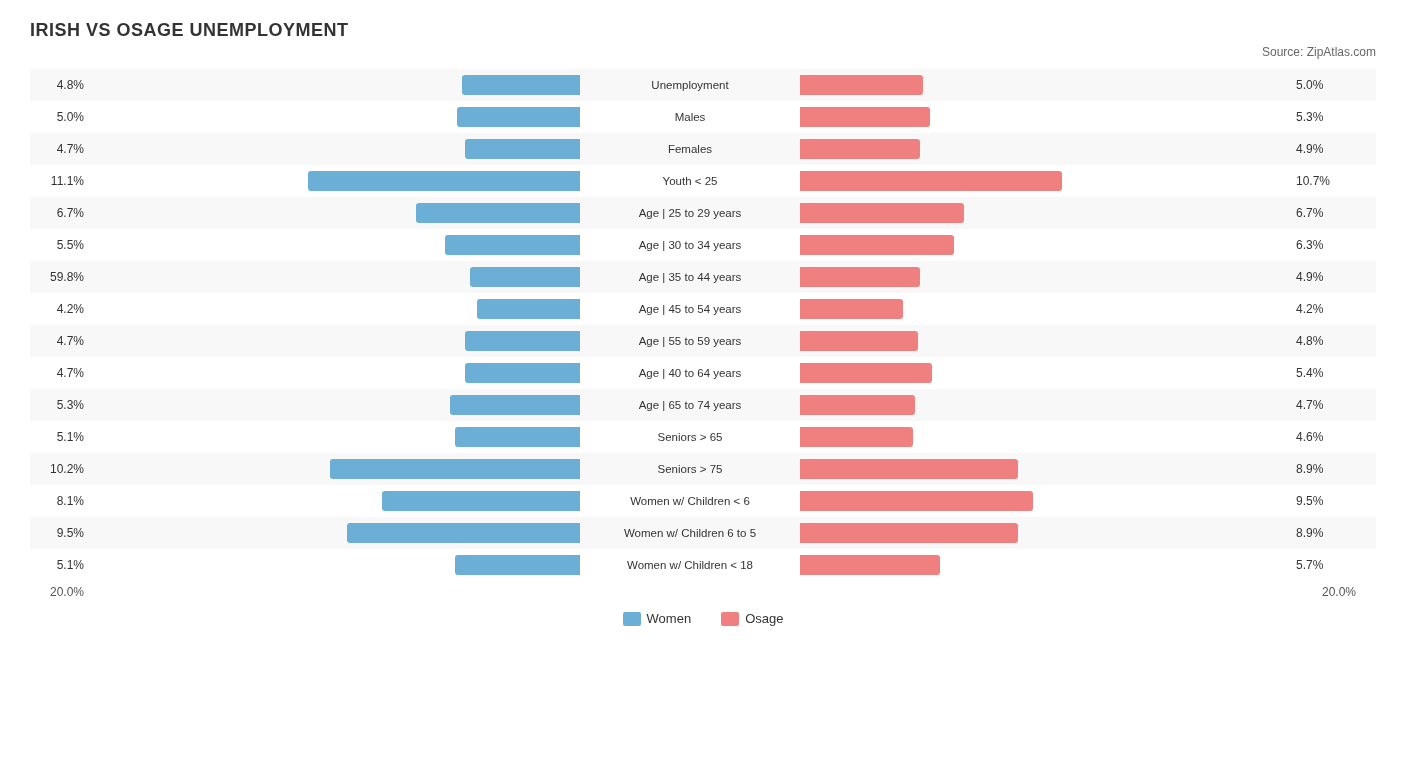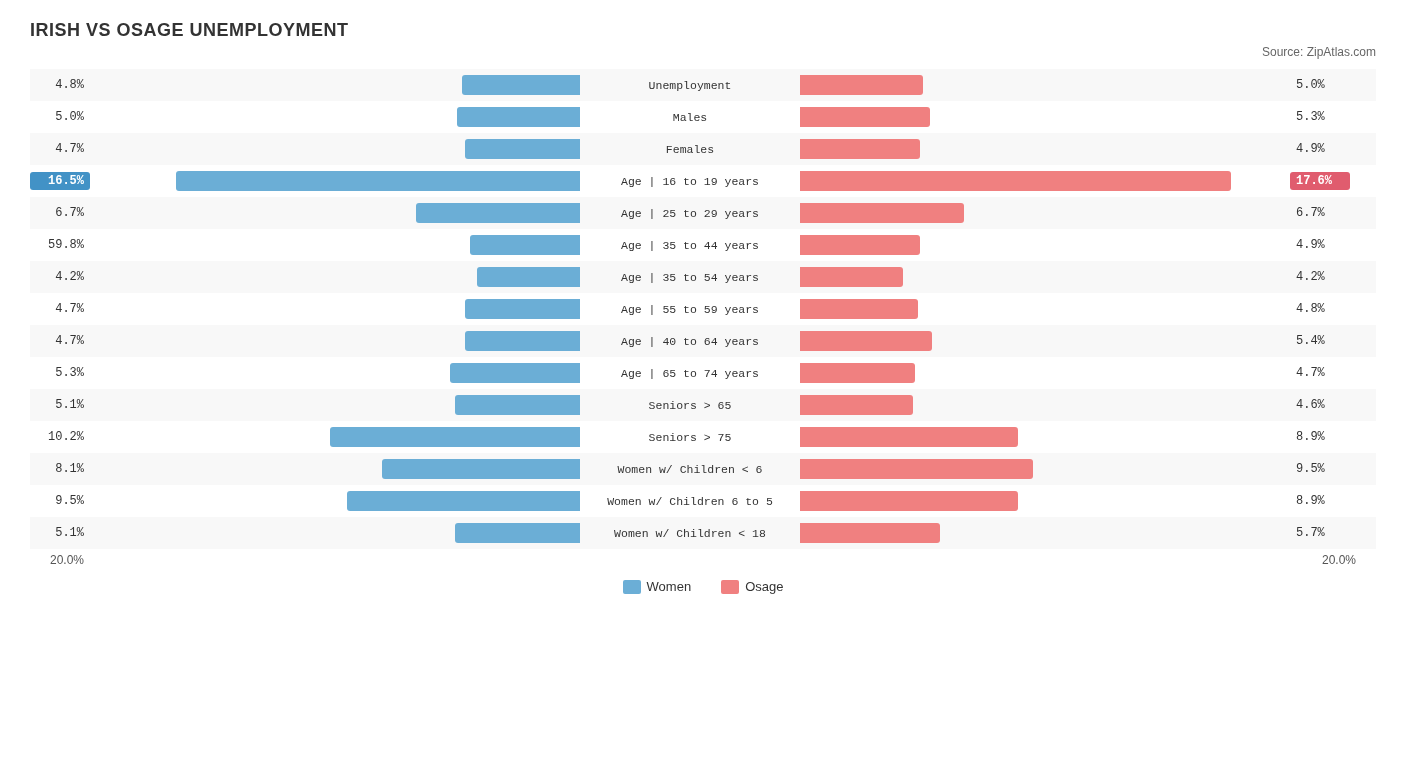--- a/index.html
+++ b/index.html
@@ -25,21 +25,20 @@
       margin-bottom: 10px;
     }
     .chart-container {
       width: 100%;
     }
     .row {
       display: flex;
       align-items: center;
       padding: 3px 0;
       min-height: 32px;
-      font-family: Liberation Mono, monospace;
     }
     .row:nth-child(odd) {
       background: #f8f8f8;
     }
     .row:nth-child(even) {
       background: #fff;
     }
     .left-value {
       width: 60px;
       text-align: right;
@@ -165,59 +164,70 @@
       <div class="left-value">4.7%</div>
       <div class="left-bar-container" style="width: 490px;">
         <div class="left-bar" style="width: 115px;"></div>
       </div>
       <div class="label-cell">Females</div>
       <div class="right-bar-container" style="width: 490px;">
         <div class="right-bar" style="width: 120px;"></div>
       </div>
       <div class="right-value">4.9%</div>
     </div>
-    <div class="row highlight-row">
-      <div class="left-value" style="background: rgb(66, 146, 198); color: rgb(255, 255, 255); border-radius: 3px; padding: 2px 6px; font-weight: bold;">16.5%</div>
-      <div class="left-bar-container" style="width: 490px;">
-        <div class="left-bar" style="width: 404px;"></div>
-      </div>
-      <div class="label-cell">Age | 16 to 19 years</div>
-      <div class="right-bar-container" style="width: 490px;">
-        <div class="right-bar" style="width: 431px;"></div>
-      </div>
-      <div class="right-value" style="background: rgb(224, 92, 110); color: rgb(255, 255, 255); border-radius: 3px; padding: 2px 6px; font-weight: bold;">17.6%</div>
+    <div class="row">
+      <div class="left-value">11.1%</div>
+      <div class="left-bar-container" style="width: 490px;">
+        <div class="left-bar" style="width: 272px;"></div>
+      </div>
+      <div class="label-cell">Youth &lt; 25</div>
+      <div class="right-bar-container" style="width: 490px;">
+        <div class="right-bar" style="width: 262px;"></div>
+      </div>
+      <div class="right-value">10.7%</div>
     </div>
     <div class="row">
       <div class="left-value">6.7%</div>
       <div class="left-bar-container" style="width: 490px;">
         <div class="left-bar" style="width: 164px;"></div>
       </div>
       <div class="label-cell">Age | 25 to 29 years</div>
       <div class="right-bar-container" style="width: 490px;">
         <div class="right-bar" style="width: 164px;"></div>
       </div>
       <div class="right-value">6.7%</div>
     </div>
     <div class="row">
+      <div class="left-value">5.5%</div>
+      <div class="left-bar-container" style="width: 490px;">
+        <div class="left-bar" style="width: 135px;"></div>
+      </div>
+      <div class="label-cell">Age | 30 to 34 years</div>
+      <div class="right-bar-container" style="width: 490px;">
+        <div class="right-bar" style="width: 154px;"></div>
+      </div>
+      <div class="right-value">6.3%</div>
+    </div>
+    <div class="row">
       <div class="left-value">59.8%</div>
       <div class="left-bar-container" style="width: 490px;">
         <div class="left-bar" style="width: 110px;"></div>
       </div>
       <div class="label-cell">Age | 35 to 44 years</div>
       <div class="right-bar-container" style="width: 490px;">
         <div class="right-bar" style="width: 120px;"></div>
       </div>
       <div class="right-value">4.9%</div>
     </div>
     <div class="row">
       <div class="left-value">4.2%</div>
       <div class="left-bar-container" style="width: 490px;">
         <div class="left-bar" style="width: 103px;"></div>
       </div>
-      <div class="label-cell">Age | 35 to 54 years</div>
+      <div class="label-cell">Age | 45 to 54 years</div>
       <div class="right-bar-container" style="width: 490px;">
         <div class="right-bar" style="width: 103px;"></div>
       </div>
       <div class="right-value">4.2%</div>
     </div>
     <div class="row">
       <div class="left-value">4.7%</div>
       <div class="left-bar-container" style="width: 490px;">
         <div class="left-bar" style="width: 115px;"></div>
       </div>

